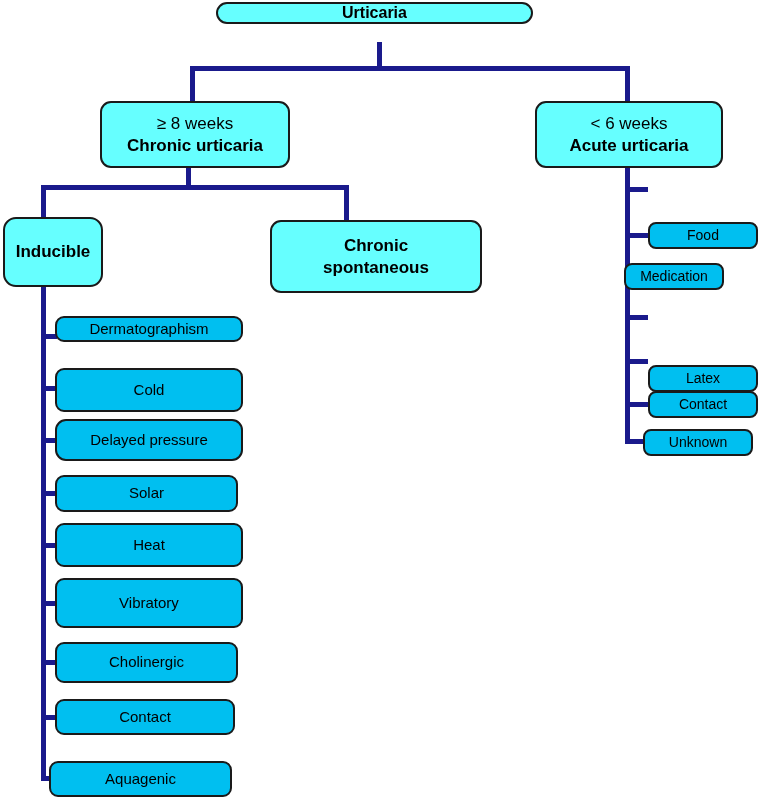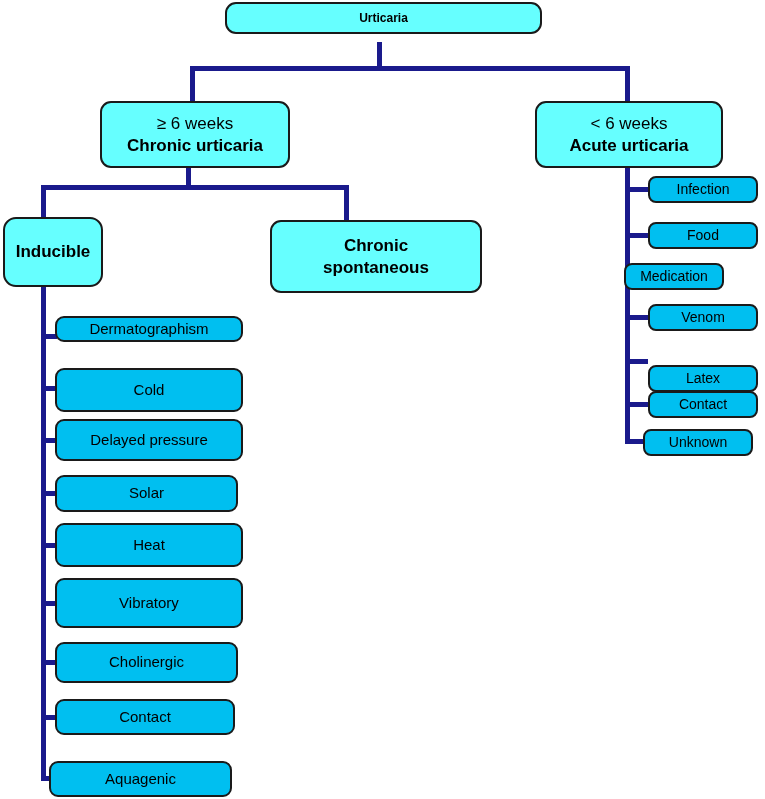--- a/index.html
+++ b/index.html
@@ -70,26 +70,26 @@
 
   <div class="line" style="left:625px;top:167px;width:5px;height:277px;"></div>
   <div class="line" style="left:628px;top:187px;width:20px;height:5px;"></div>
   <div class="line" style="left:628px;top:233px;width:20px;height:5px;"></div>
   <div class="line" style="left:628px;top:274px;width:20px;height:5px;"></div>
   <div class="line" style="left:628px;top:315px;width:20px;height:5px;"></div>
   <div class="line" style="left:628px;top:359px;width:20px;height:5px;"></div>
   <div class="line" style="left:628px;top:402px;width:20px;height:5px;"></div>
   <div class="line" style="left:628px;top:439px;width:17px;height:5px;"></div>
 
-  <div class="box parent bold" style="left:225px;top:2px;width:317px;height:32px;font-size:12px;">
+  <div class="box parent bold" style="left:216px;top:2px;width:317px;height:22px;font-size:16px;">
     <span>Urticaria</span>
   </div>
 
   <div class="box parent" style="left:100px;top:101px;width:190px;height:67px;">
-    <span>≥ 6 weeks</span>
+    <span>≥ 8 weeks</span>
     <span class="bold">Chronic urticaria</span>
   </div>
 
   <div class="box parent" style="left:535px;top:101px;width:188px;height:67px;">
     <span>&lt; 6 weeks</span>
     <span class="bold">Acute urticaria</span>
   </div>
 
   <div class="box parent bold" style="left:3px;top:217px;width:100px;height:70px;border-radius:13px;">
     <span>Inducible</span>
@@ -98,21 +98,21 @@
   <div class="box parent bold" style="left:270px;top:220px;width:212px;height:73px;">
     <span style="display:inline-block;max-width:130px;">Chronic spontaneous</span>
   </div>
 
   <div class="box child" style="left:55px;top:316px;width:188px;height:26px;">
     <span>Dermatographism</span>
   </div>
   <div class="box child" style="left:55px;top:368px;width:188px;height:44px;">
     <span>Cold</span>
   </div>
-  <div class="box child" style="left:55px;top:419px;width:188px;height:42px;">
+  <div class="box child" style="left:55px;top:419px;width:188px;height:42px;border-radius:11px;">
     <span>Delayed pressure</span>
   </div>
   <div class="box child" style="left:55px;top:475px;width:183px;height:37px;">
     <span>Solar</span>
   </div>
   <div class="box child" style="left:55px;top:523px;width:188px;height:44px;">
     <span>Heat</span>
   </div>
   <div class="box child" style="left:55px;top:578px;width:188px;height:50px;">
     <span>Vibratory</span>
@@ -120,31 +120,25 @@
   <div class="box child" style="left:55px;top:642px;width:183px;height:41px;">
     <span>Cholinergic</span>
   </div>
   <div class="box child" style="left:55px;top:699px;width:180px;height:36px;">
     <span>Contact</span>
   </div>
   <div class="box child" style="left:49px;top:761px;width:183px;height:36px;">
     <span>Aquagenic</span>
   </div>
 
-  <div class="box child small" style="left:648px;top:176px;width:110px;height:27px;">
-    <span>Infection</span>
-  </div>
   <div class="box child small" style="left:648px;top:222px;width:110px;height:27px;">
     <span>Food</span>
   </div>
   <div class="box child small" style="left:624px;top:263px;width:100px;height:27px;">
     <span>Medication</span>
-  </div>
-  <div class="box child small" style="left:648px;top:304px;width:110px;height:27px;">
-    <span>Venom</span>
   </div>
   <div class="box child small" style="left:648px;top:348px;width:110px;height:27px;margin-top:17px;">
     <span>Latex</span>
   </div>
   <div class="box child small" style="left:648px;top:391px;width:110px;height:27px;">
     <span>Contact</span>
   </div>
   <div class="box child small" style="left:643px;top:429px;width:110px;height:27px;">
     <span>Unknown</span>
   </div>

